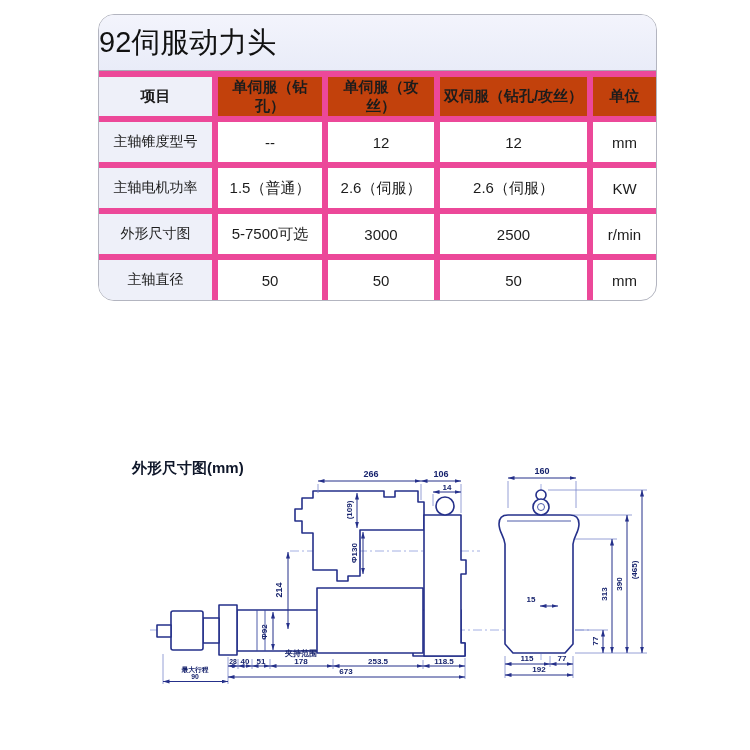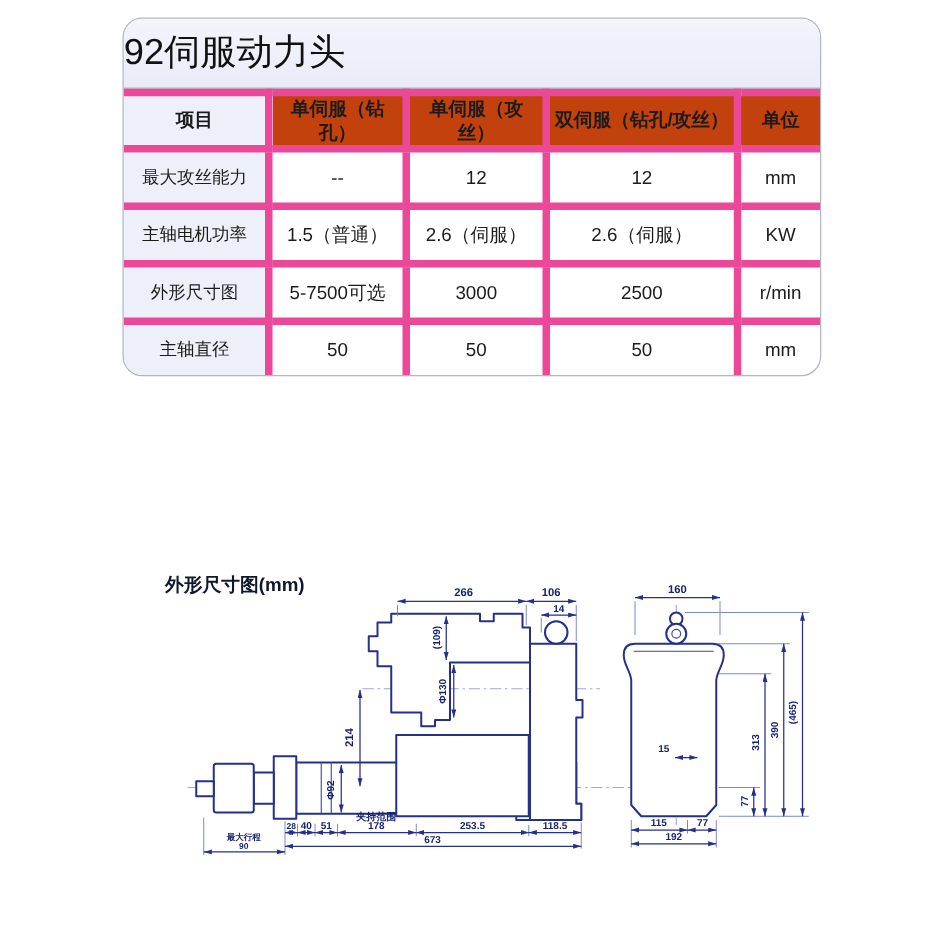--- a/index.html
+++ b/index.html
@@ -50,21 +50,21 @@
         <tr>
           <th class="c0">项目</th>
           <th>单伺服（钻孔）</th>
           <th>单伺服（攻丝）</th>
           <th>双伺服（钻孔/攻丝）</th>
           <th>单位</th>
         </tr>
       </thead>
       <tbody>
         <tr>
-          <td class="c0">最大攻丝能力</td>
+          <td class="c0">主轴锥度型号</td>
           <td>--</td>
           <td>12</td>
           <td>12</td>
           <td>mm</td>
         </tr>
         <tr>
           <td class="c0">主轴电机功率</td>
           <td>1.5（普通）</td>
           <td>2.6（伺服）</td>
           <td>2.6（伺服）</td>

